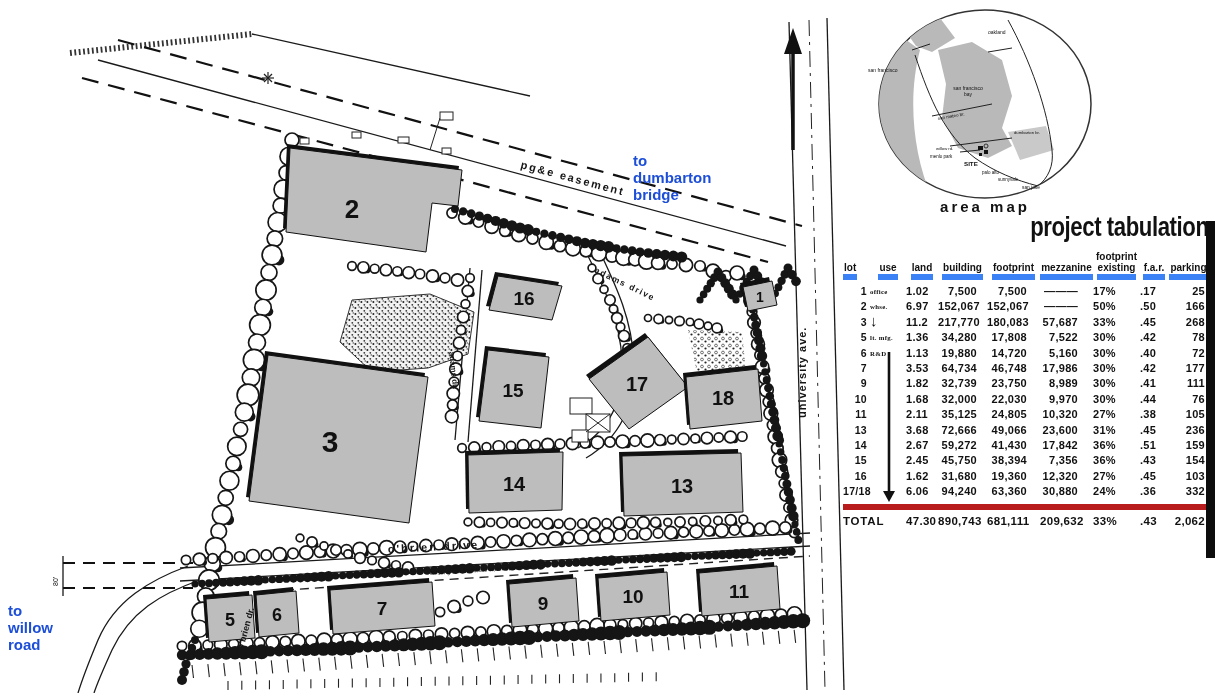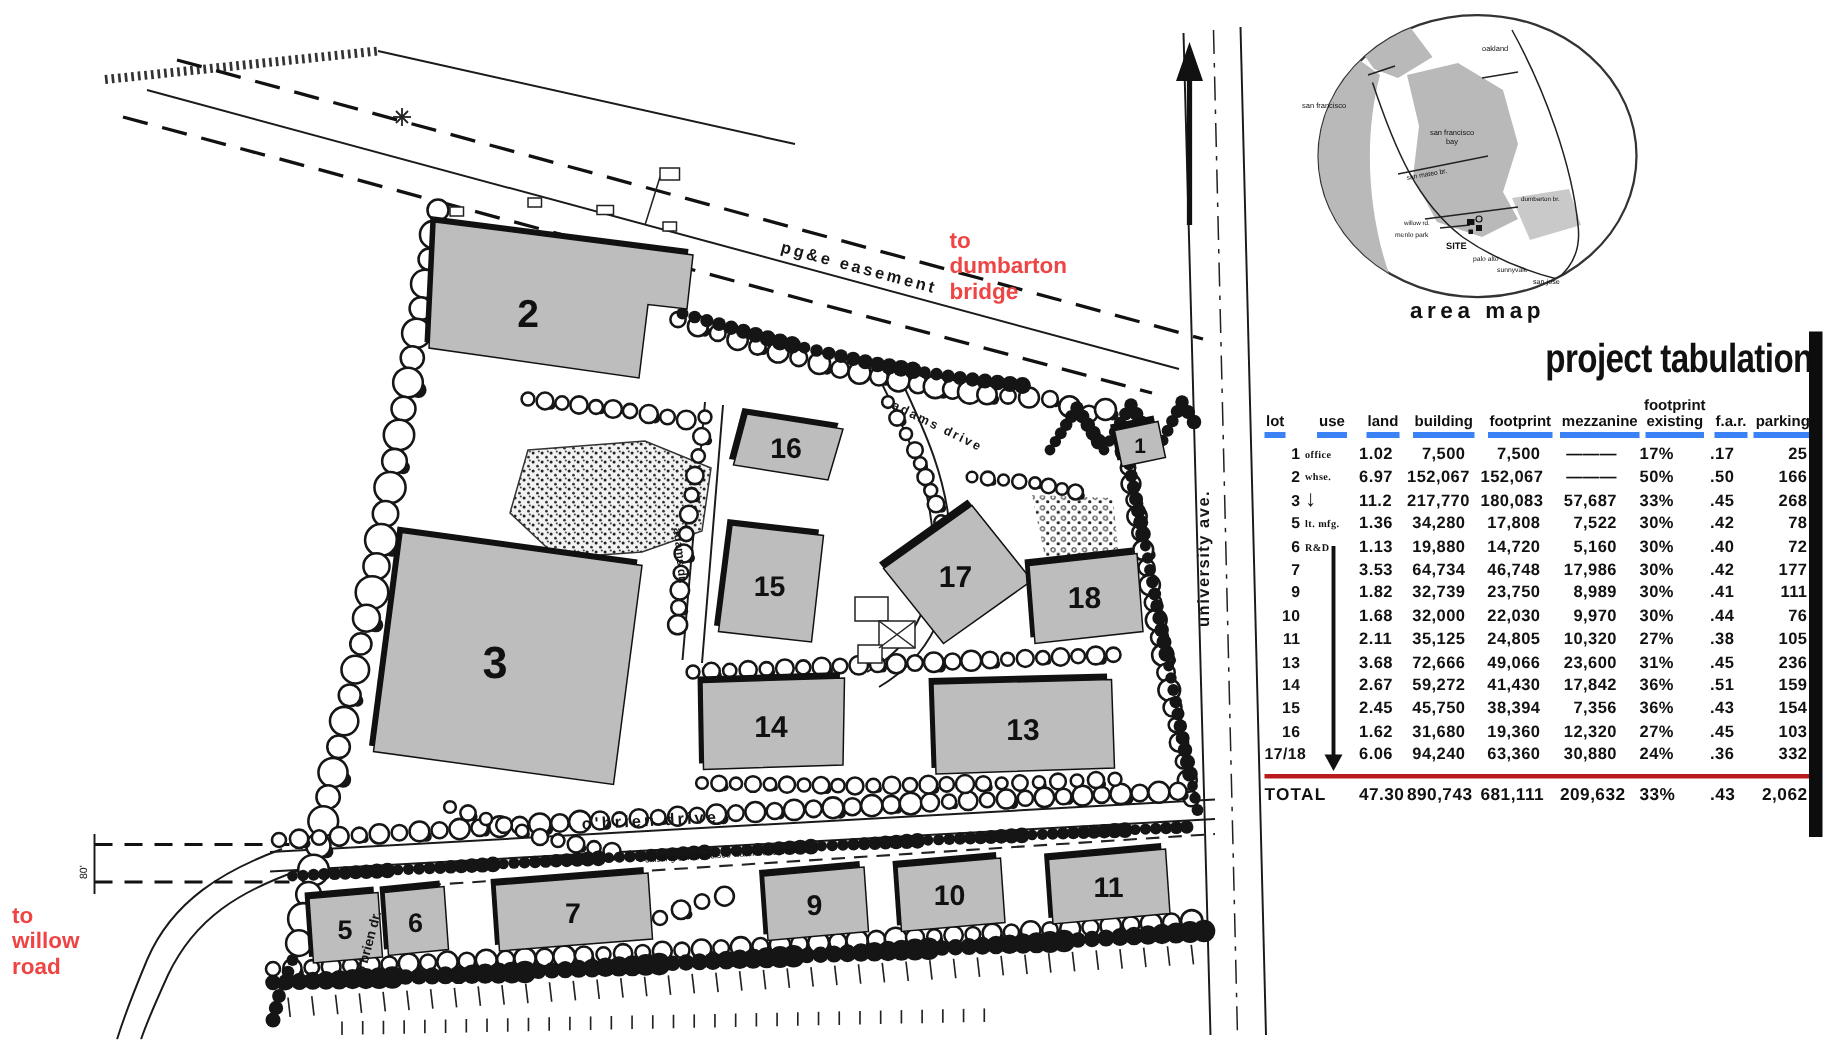--- a/index.html
+++ b/index.html
@@ -9,48 +9,48 @@
   svg text{fill:#111;}
   .thin{stroke:#1a1a1a;stroke-width:1.3;fill:none;}
   .dash{stroke:#111;stroke-width:2.2;fill:none;stroke-dasharray:17 10;}
   .dash2{stroke:#222;stroke-width:1.4;fill:none;stroke-dasharray:9 6;}
   .dash3{stroke:#111;stroke-width:2;fill:none;stroke-dasharray:12 8;}
   .rail{stroke:#333;stroke-width:6;fill:none;stroke-dasharray:1.8 2.6;}
   .cl{stroke:#222;stroke-width:1;fill:none;stroke-dasharray:16 6 3 6;}
   .street{font-weight:bold;fill:#161616;}
   .mroad{stroke:#222;stroke-width:1;fill:none;}
   .dirlabel{position:absolute;font-weight:bold;font-size:15px;line-height:1.12;
-            white-space:pre-line;color:#ef4444;}
+            white-space:pre-line;color:#1d4ed8;}
   #to-dumbarton{left:633px;top:153px;}
   #to-willow{left:8px;top:603px;}
   
-  #tab{position:absolute;left:843px;top:224px;width:366px;}
+  #tab{position:absolute;left:843px;top:212px;width:366px;}
   #tab-title{text-align:right;height:38px;}
   #tab-title span{display:inline-block;font-size:27px;font-weight:bold;letter-spacing:-.5px;
                   transform:scaleX(.82);transform-origin:100% 50%;white-space:nowrap;}
   .tgrid{display:grid;grid-template-columns:27px 36px 32px 49px 53px 53px 47px 28px 41px;}
   #tab-head{align-items:end;height:30px;margin-bottom:4px;}
   .hcell{font-size:10px;font-weight:bold;text-align:center;line-height:1.1;}
   .hcell.h-lot{text-align:left;}
-  .hcell .hu{display:inline-block;border-bottom:4px solid #3b82f6;padding:0 1px 1px 1px;}
+  .hcell .hu{display:inline-block;border-bottom:6px solid #3b82f6;padding:0 1px 1px 1px;}
   .trow{display:contents;}
   .tcell{height:15.4px;line-height:15.4px;font-size:11px;font-weight:bold;
          white-space:nowrap;letter-spacing:.3px;}
   .c-lot{text-align:right;padding-right:3px;font-size:10.5px;}
   .c-use{text-align:left;font-size:6.8px;font-family:Liberation Serif, serif;}
   .c-use.big-arrow{font-size:15px;line-height:13px;}
   .c-land{text-align:left;padding-right:13px;}
   .c-building{text-align:right;padding-right:10px;}
   .c-footprint{text-align:right;padding-right:13px;}
   .c-mezzanine{text-align:right;padding-right:15px;}
   .c-coverage{text-align:left;padding-right:18px;}
   .c-far{padding-right:6px;}
   .c-parking{text-align:right;padding-right:4px;}
   #tab-total{display:grid;grid-template-columns:63px 32px 49px 53px 53px 47px 28px 41px;
-             border-top:3px solid #b91c1c;margin-top:5px;padding-top:4px;}
+             border-top:6px solid #b91c1c;margin-top:5px;padding-top:4px;}
   #tab-total .tcell{font-size:11.5px;}
   .c-total{text-align:left;letter-spacing:.8px;}
   #use-arrow{position:absolute;left:39px;top:140px;width:14px;height:150px;pointer-events:none;}
   #right-bar{position:absolute;left:1206px;top:221px;width:9px;height:337px;background:#0d0d0d;}
 </style>
 </head>
 <body>
 
 <div id="page">
 

